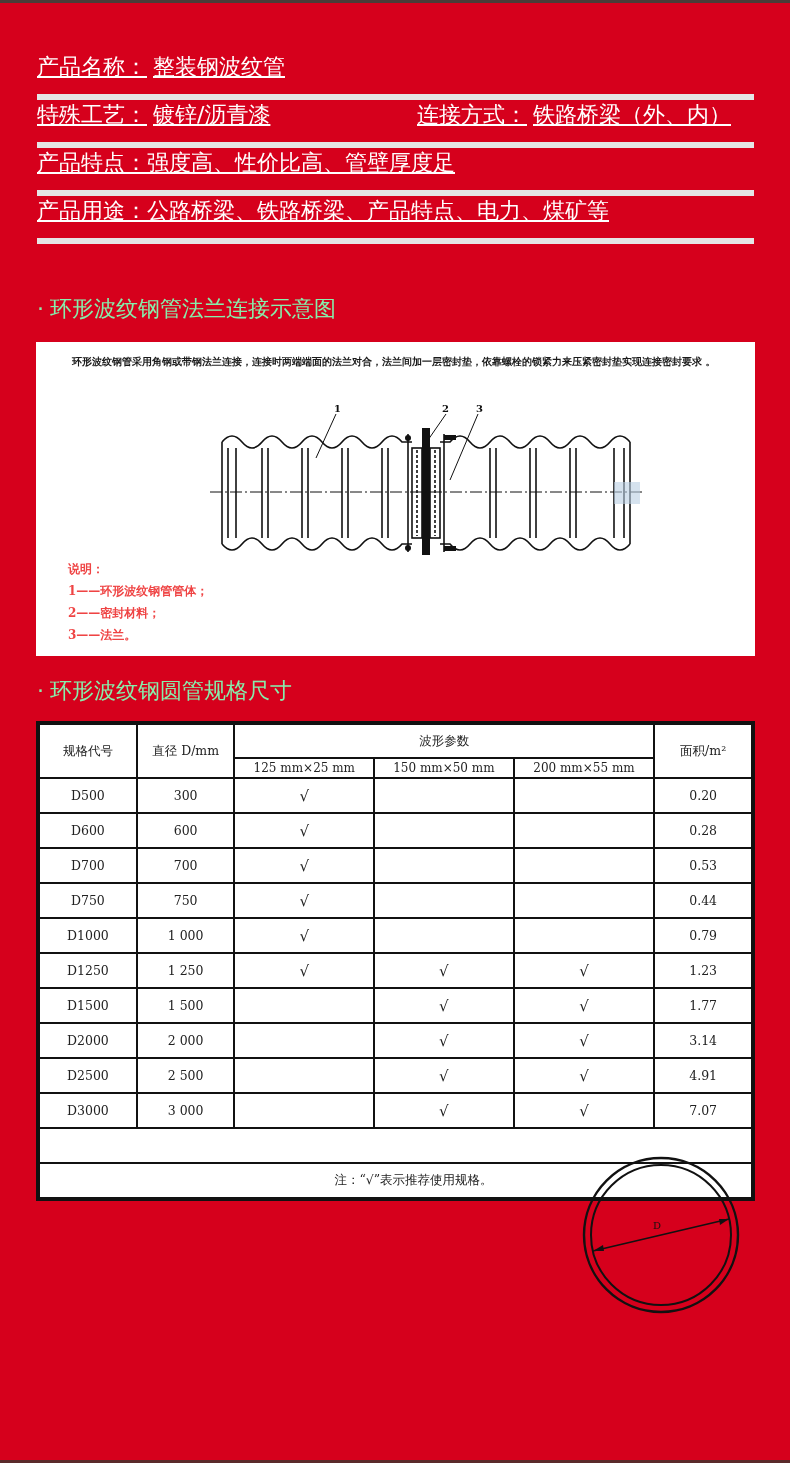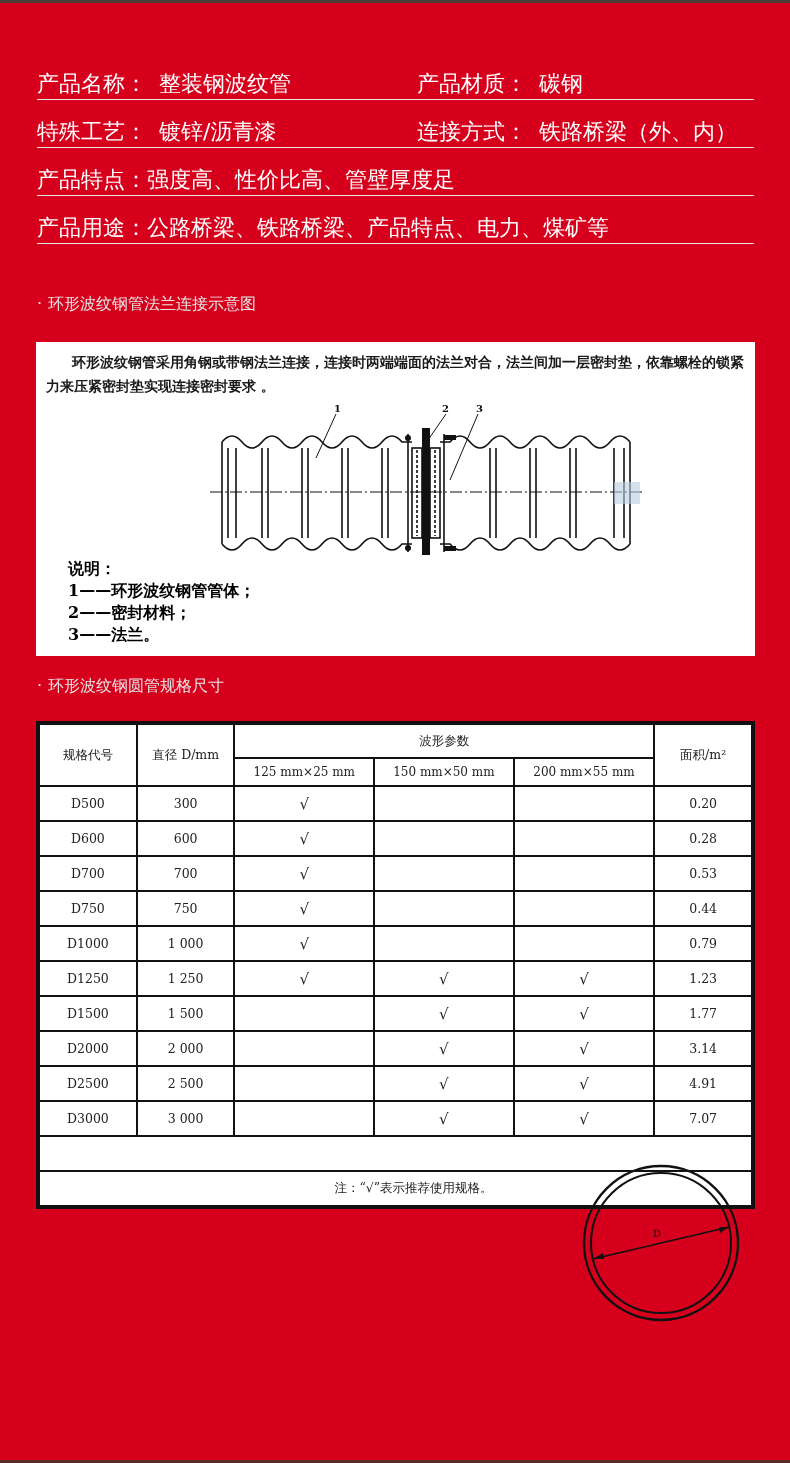--- a/index.html
+++ b/index.html
@@ -1,58 +1,54 @@
 <!DOCTYPE html>
 <html><head>
 <meta charset="utf-8">
 <style>
   * { margin: 0; padding: 0; box-sizing: border-box; }
   html, body { width: 790px; height: 1463px; background: #d6001c; overflow: hidden; }
   body { font-family: "DejaVu Sans", "Liberation Sans", sans-serif; color: #fff; position: relative; }
   .top-strip { position: absolute; left: 0; top: 0; width: 790px; height: 3px; background: #4a3c38; }
   .specs { position: absolute; left: 37px; top: 52px; width: 717px; }
-  .spec-row { display: flex; align-items: flex-end; height: 48px; border-bottom: 1px solid #e5e5e5; position: relative; }
+  .spec-row { display: flex; align-items: flex-start; height: 48px; border-bottom: 6px solid #e5e5e5; position: relative; text-decoration: underline; }
   .spec-cell { display: flex; align-items: center; font-size: 22px; }
   .spec-cell.left { width: 380px; }
   .spec-label { white-space: nowrap; }
-  .spec-value { margin-left: 12px; white-space: nowrap; }
+  .spec-value { margin-left: 6px; white-space: nowrap; }
   .spec-cell.full .spec-value { margin-left: 0; }
-  .section-title { position: absolute; left: 37px; font-size: 16px; color: #e5e5e5; white-space: nowrap; }
+  .section-title { position: absolute; left: 37px; font-size: 22px; color: #86efac; white-space: nowrap; }
   .section-title .dot { margin-right: 6px; }
   .diagram { position: absolute; left: 36px; top: 342px; width: 719px; height: 314px; background: #fff; color: #111; }
-  .diag-text { position: absolute; left: 10px; top: 8px; width: 705px; font-family: "DejaVu Serif", "Liberation Serif", serif; font-size: 14px; font-weight: bold; line-height: 24px; text-indent: 26px; color: #1a1a1a; }
+  .diag-text { position: absolute; left: 10px; top: 8px; width: 705px; font-family: "DejaVu Serif", "Liberation Serif", serif; font-size: 10px; font-weight: bold; line-height: 24px; text-indent: 26px; color: #1a1a1a; }
   .diag-svg { position: absolute; left: 170px; top: 58px; }
-  .legend { position: absolute; left: 32px; top: 216px; font-family: "DejaVu Serif", "Liberation Serif", serif; font-size: 16px; font-weight: bold; line-height: 22px; color: #000000; }
+  .legend { position: absolute; left: 32px; top: 216px; font-family: "DejaVu Serif", "Liberation Serif", serif; font-size: 12px; font-weight: bold; line-height: 22px; color: #ef4444; }
   .spec-table-wrap { position: absolute; left: 36px; top: 721px; width: 719px; background: #fff; border: 2px solid #111; }
   table.spec { width: 100%; border-collapse: collapse; font-family: "DejaVu Serif", "Liberation Serif", serif; color: #222; }
   table.spec td, table.spec th { border: 2px solid #111; text-align: center; font-size: 12.5px; font-weight: bold; height: 35px; }
   table.spec th { font-weight: normal; }
   table.spec th.h-param { height: 34px; }
-  table.spec th.h-sub { height: 28px; font-weight: normal; font-size: 12px; }
+  table.spec th.h-sub { height: 20px; font-weight: normal; font-size: 12px; }
   table.spec td.check { font-weight: normal; font-size: 15px; }
   table.spec td { font-weight: normal; }
   .figure-row td { height: 212px; position: relative; }
   .note-row td { height: 30px; text-align: left; padding-left: 36px; font-weight: bold; font-size: 12.5px; }
   .circle-svg { position: absolute; right: 10px; top: 26px; }
   .bottom-strip { position: absolute; left: 0; bottom: 0; width: 790px; height: 3px; background: #5a2a2a; }
 </style>
 </head>
 <body>
 
 <div class="top-strip"></div>
 
 <div class="specs">
   <div class="spec-row">
     <div class="spec-cell left">
       <span class="spec-label">产品名称：</span>
       <span class="spec-value">整装钢波纹管</span>
-    </div>
-    <div class="spec-cell">
-      <span class="spec-label">产品材质：</span>
-      <span class="spec-value">碳钢</span>
     </div>
   </div>
   <div class="spec-row">
     <div class="spec-cell left">
       <span class="spec-label">特殊工艺：</span>
       <span class="spec-value">镀锌/沥青漆</span>
     </div>
     <div class="spec-cell">
       <span class="spec-label">连接方式：</span>
       <span class="spec-value">铁路桥梁（外、内）</span>

